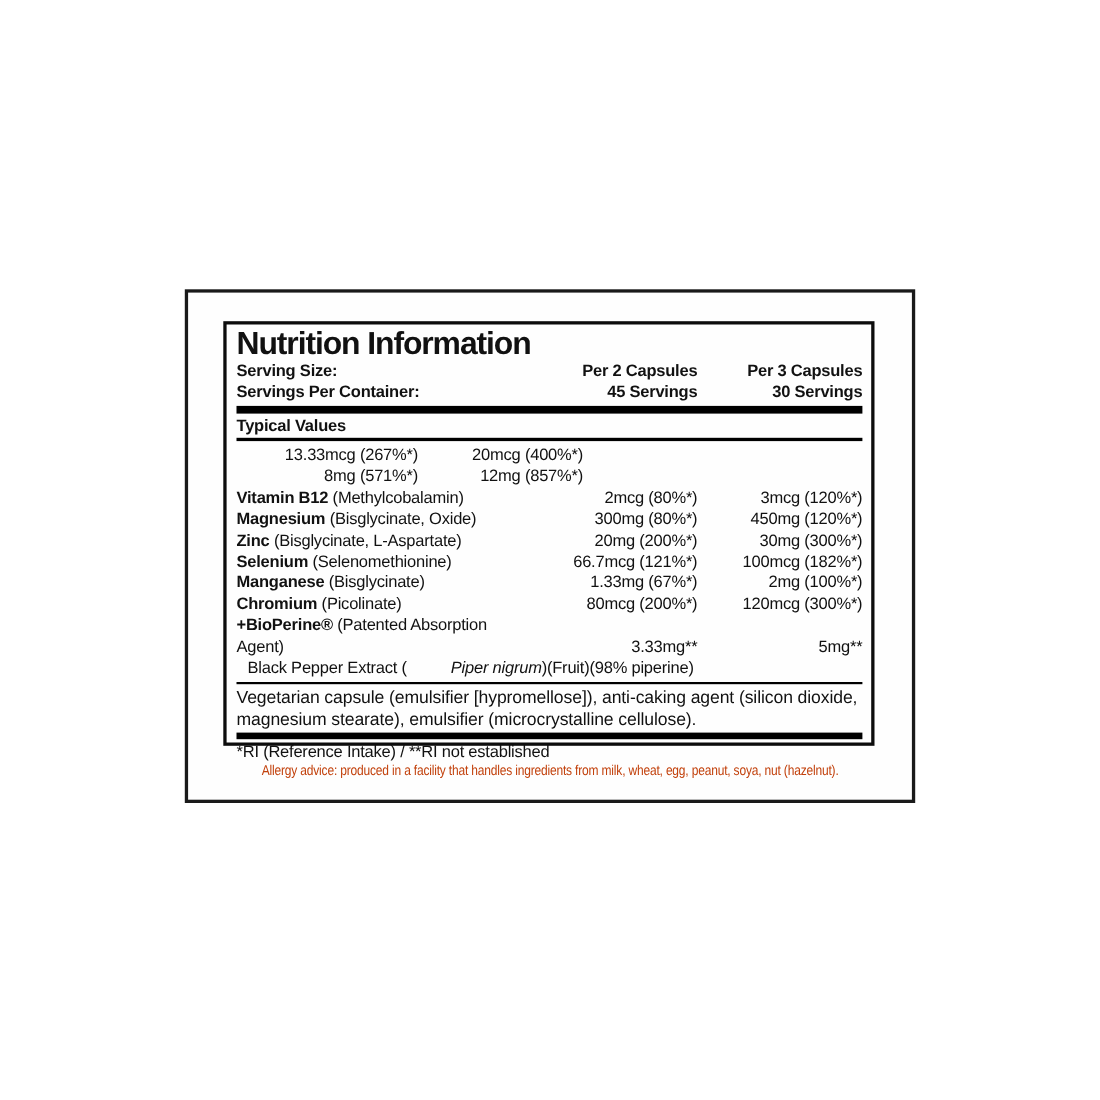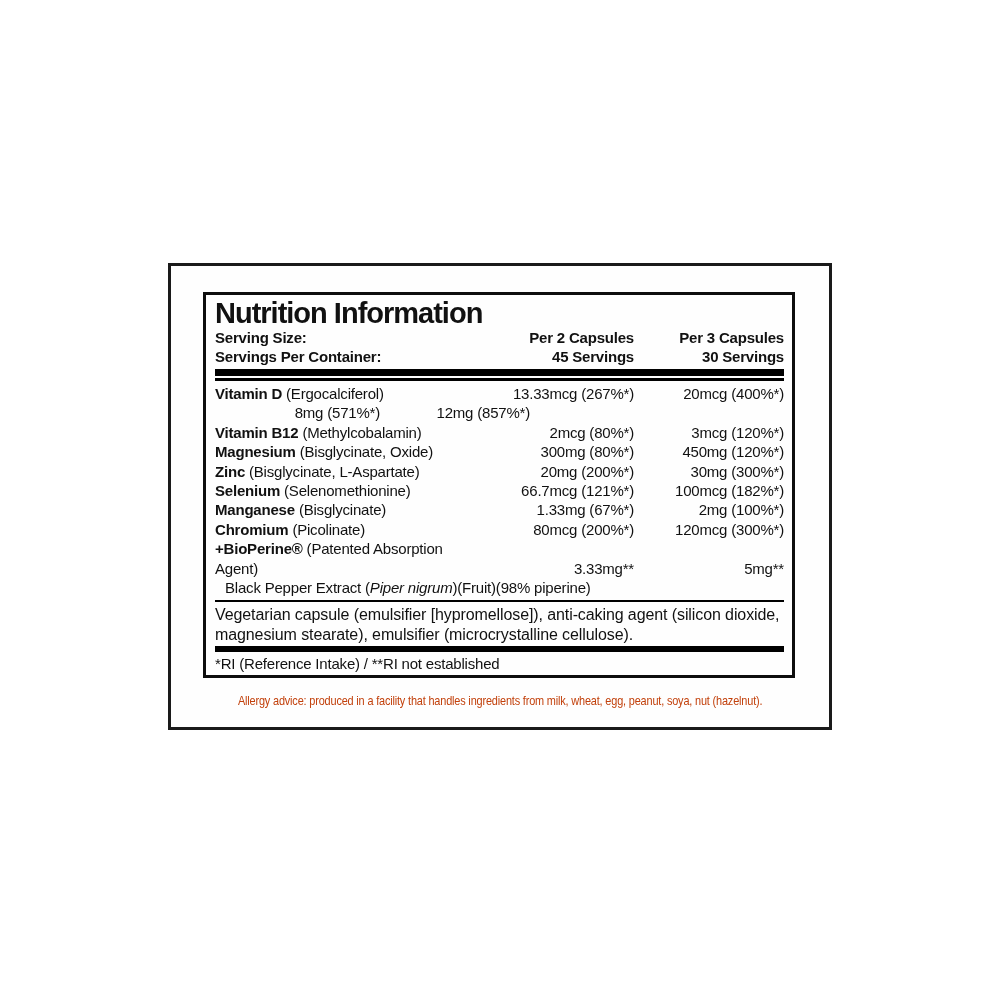--- a/index.html
+++ b/index.html
@@ -36,21 +36,21 @@
   .serving-row { font-weight: 700; font-size: 15px; line-height: 19px; }
   .cell-name { flex: 1 1 auto; }
   .cell-c2 { flex: 0 0 165px; width: 165px; text-align: right; }
   .cell-c3 { flex: 0 0 150px; width: 150px; text-align: right; }
   .bar-thick  { height: 7px; background: #000; margin: 3px 0 2px; }
   .section-header { font-size: 15px; font-weight: 700; line-height: 19px; }
   .bar-medium { height: 3px; background: #000; margin: 1px 0 3px; }
   .nutrient-row { font-size: 15px; line-height: 19.4px; }
   .nutrient-row b { font-weight: 700; }
   .subline { font-size: 15px; line-height: 19px; padding-left: 10px; }
-  .subline i { font-style: italic; }
+  .subline i { font-style: italic; margin-left: 40px; }
   .bar-thin  { height: 2px; background: #000; margin: 3px 0 0; }
   .other-ingredients { font-size: 16px; line-height: 19.5px; margin: 3px 0 2px; letter-spacing: -0.1px; }
   .bar-thick2 { height: 6px; background: #000; }
   .footnote { font-size: 15px; line-height: 20px; margin-top: 2px; }
   .allergy-advice {
     position: absolute;
     top: 427px; left: 0; right: 0;
     text-align: center;
     font-size: 13px;
     color: #c2410c;
@@ -77,25 +77,25 @@
       <span class="cell-c3">Per 3 Capsules</span>
     </div>
     <div class="row serving-row">
       <span class="cell-name">Servings Per Container:</span>
       <span class="cell-c2">45 Servings</span>
       <span class="cell-c3">30 Servings</span>
     </div>
 
     <div class="bar-thick"></div>
 
+    <div class="section-header">Typical Values</div>
 
     <div class="bar-medium"></div>
 
     <div class="row nutrient-row">
-      <span class="cell-name"><b>Vitamin D</b> <span>(Ergocalciferol)</span></span>
       <span class="cell-c2">13.33mcg (267%*)</span>
       <span class="cell-c3">20mcg (400%*)</span>
     </div>
     <div class="row nutrient-row">
       <span class="cell-c2">8mg (571%*)</span>
       <span class="cell-c3">12mg (857%*)</span>
     </div>
     <div class="row nutrient-row">
       <span class="cell-name"><b>Vitamin B12</b> <span>(Methylcobalamin)</span></span>
       <span class="cell-c2">2mcg (80%*)</span>

